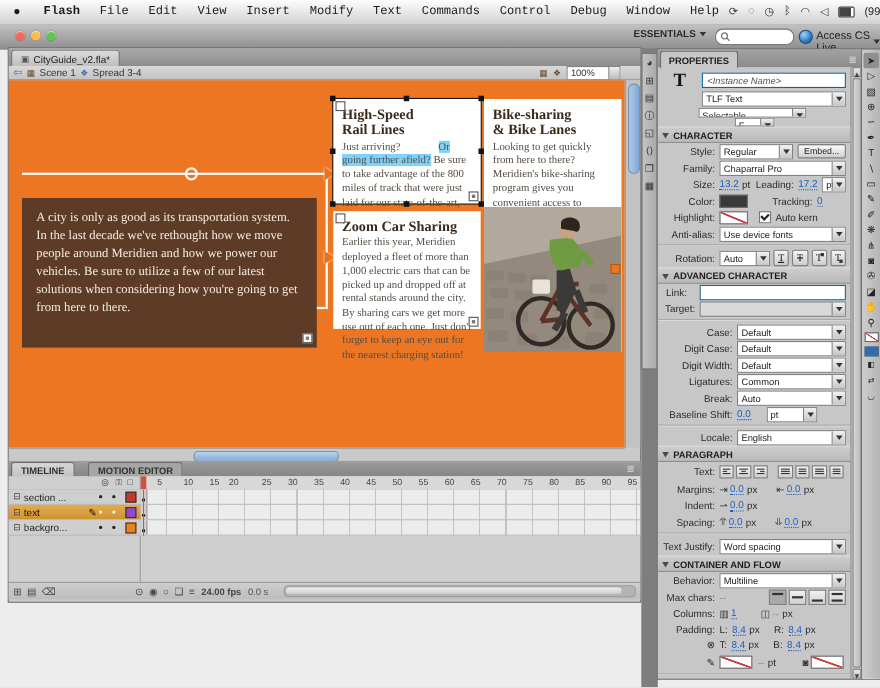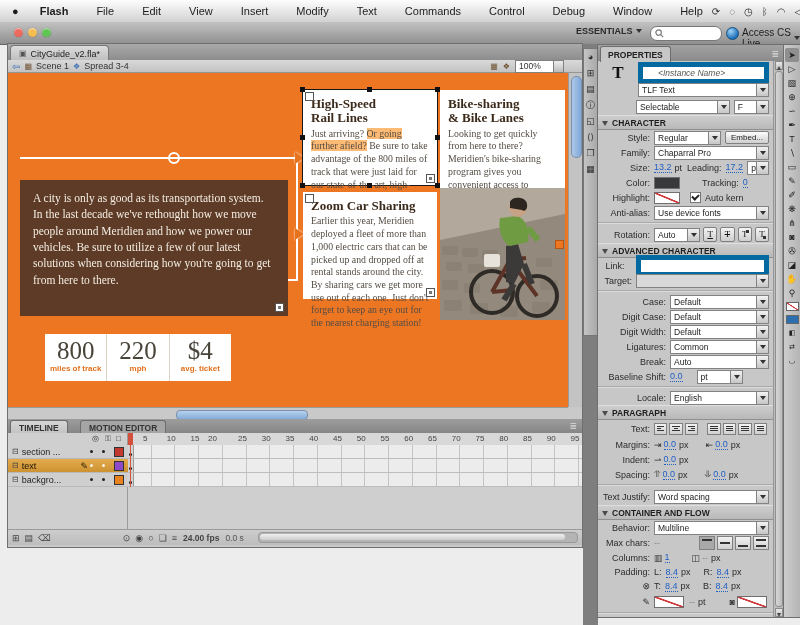--- a/index.html
+++ b/index.html
@@ -1,21 +1,21 @@
 <!DOCTYPE html>
 <html><head>
 <meta charset="utf-8">
 <style>
   html,body{margin:0;padding:0;}
   #screen{position:relative;width:800px;height:625px;background:#ededed;font-family:"Liberation Sans",sans-serif;overflow:hidden;-webkit-font-smoothing:antialiased;}
   .abs{position:absolute;}
   
   #menubar{left:0;top:0;width:800px;height:22px;background:linear-gradient(#fdfdfd,#d2d2d2);border-bottom:1px solid #979797;display:flex;align-items:center;font-size:11px;color:#1c1c1c;}
   #apple{margin:0 12px 0 12px;font-size:11px;}
-  #menu-items{display:flex;gap:10px;}
+  #menu-items{display:flex;gap:0;font-family:Liberation Mono, monospace;}
   .menu-item{padding:0 9px;}
   .menu-item.app-name{font-weight:bold;}
   #menubar-right{margin-left:auto;display:flex;align-items:center;gap:9px;padding-right:2px;font-size:10px;color:#222;}
   .status-glyph{font-size:10px;color:#333;}
   #battery-body{width:16px;height:8px;border:1px solid #444;border-radius:2px;position:relative;background:linear-gradient(90deg,#444 85%,#fff 85%);}
   
   #appbar{left:0;top:22px;width:800px;height:22px;background:linear-gradient(#c2c2c2,#8f8f8f);border-bottom:1px solid #636363;}
   .tl{width:9px;height:9px;border-radius:50%;position:absolute;top:6px;box-shadow:inset 0 1px 1px rgba(255,255,255,.6),0 0 1px rgba(0,0,0,.5);}
   #workspace{position:absolute;left:576px;top:4px;font-size:9px;font-weight:bold;color:#2a2a2a;display:flex;align-items:center;gap:3px;}
   #appbar-search{position:absolute;left:650px;top:4px;width:66px;height:13px;background:#fff;border:1px solid #777;border-radius:7px;display:flex;align-items:center;padding-left:4px;}
@@ -35,21 +35,21 @@
   #stage{position:absolute;left:0;top:29px;width:560px;height:334px;background:#ed7623;overflow:hidden;}
   .thread{position:absolute;background:#fff;}
   .node-circle{position:absolute;width:8px;height:8px;border:2px solid #fff;border-radius:50%;}
   .flow-arrow{position:absolute;width:0;height:0;border:6px solid transparent;border-left:9px solid #e8731f;filter:drop-shadow(0 0 1px #fff);}
   #brown-box{position:absolute;left:12px;top:107px;width:268px;height:136px;background:#5d3b27;color:#f4ede2;font-family:"Liberation Serif",serif;font-size:11.5px;line-height:1.42;padding:10px 13px;box-sizing:border-box;}
   .port{position:absolute;width:7px;height:7px;background:#fff;border:1px solid #555;}
   .port-dot::after{content:"";position:absolute;left:2px;top:2px;width:3px;height:3px;background:#777;}
   .textbox{position:absolute;background:#fff;font-family:"Liberation Serif",serif;}
   .tb-title{font-weight:bold;font-size:13px;line-height:1.1;color:#3c2a1b;margin:7px 8px 2px 8px;}
   .tb-body{font-size:9.8px;line-height:1.3;color:#544c44;margin:2px 8px;}
-  .hl{background:#fdba74;}
+  .hl{background:#7dd3fc;margin-left:32px;}
   .selbox{box-shadow:0 0 0 1px #161616;}
   .hdl{position:absolute;width:5px;height:5px;background:#111;}
   #photo{position:absolute;left:0;top:98px;width:125px;height:132px;overflow:hidden;}
   #stats-card{position:absolute;left:37px;top:261px;width:186px;height:47px;background:#fff;display:flex;}
   .stat-cell{flex:1;text-align:center;border-right:1px solid #ded2c2;padding-top:4px;}
   .stat-cell:last-child{border-right:none;}
   .stat-value{font-family:"Liberation Serif",serif;font-size:25px;line-height:1;color:#494439;}
   .stat-label{font-size:8px;font-weight:bold;color:#e0701d;margin-top:1px;}
   
   #vscroll{position:absolute;left:560px;top:29px;width:14px;height:334px;background:#c3c3c3;border-left:1px solid #9a9a9a;box-sizing:border-box;}
@@ -99,21 +99,21 @@
   #sb-up::after{top:2px;border-bottom:4px solid #444;}
   #sb-down::after{top:4px;border-top:4px solid #444;}
   #sb-thumb{position:absolute;left:1px;top:10px;bottom:10px;width:8px;background:linear-gradient(90deg,#d6d6d6,#bcbcbc);border:1px solid #8f8f8f;box-sizing:border-box;border-radius:3px;}
   .prow{display:flex;align-items:center;height:15px;padding-right:4px;}
   .plbl{text-align:right;margin-right:4px;flex-shrink:0;color:#2b2b2b;}
   .w52{width:52px;} .w68{width:68px;}
   .dd{position:relative;background:#fff;border:1px solid #828282;height:12px;line-height:12px;font-size:8.5px;padding:0 15px 0 3px;color:#1c1c1c;white-space:nowrap;overflow:hidden;box-sizing:content-box;}
   .dd::before{content:"";position:absolute;right:0;top:0;width:11px;height:100%;background:linear-gradient(#f2f2f2,#c6c6c6);border-left:1px solid #828282;}
   .dd::after{content:"";position:absolute;right:2px;top:4px;border:3px solid transparent;border-top:4px solid #333;}
   .dd.dis{background:#d9d9d9;color:#8a8a8a;}
-  .inp{background:#fff;border:5px solid #0369a1;height:12px;line-height:12px;font-size:8.5px;padding:0 15px;color:#555;white-space:nowrap;overflow:hidden;}
+  .inp{background:#fff;border:1px solid #0369a1;height:12px;line-height:12px;font-size:8.5px;padding:0 4px;color:#555;white-space:nowrap;overflow:hidden;}
   .hot{color:#1f5fc4;border-bottom:1px dotted #1f5fc4;line-height:10px;}
   .dim{color:#8a8a8a;}
   .unit{margin:0 3px;color:#2b2b2b;}
   .sect{height:13px;background:linear-gradient(#cdcdcd,#b9b9b9);border-top:1px solid #dedede;border-bottom:1px solid #8f8f8f;display:flex;align-items:center;font-size:8.5px;font-weight:bold;color:#1d1d1d;padding-left:4px;gap:4px;}
   .tri{width:0;height:0;border:3.5px solid transparent;border-top:5px solid #4a4a4a;margin-top:4px;}
   .btn{background:linear-gradient(#fdfdfd,#cfcfcf);border:1px solid #808080;border-radius:2px;font-size:8px;height:13px;display:flex;align-items:center;padding:0 5px;box-sizing:border-box;color:#222;}
   .swatch{width:24px;height:10px;border:1px solid #6f6f6f;background:#37393b;}
   .swatch.none{background:linear-gradient(to top right,#fff 44%,#d03a3a 47%,#d03a3a 53%,#fff 56%);}
   .cb{width:9px;height:9px;background:#fff;border:1px solid #777;position:relative;margin-right:4px;}
   .cb::after{content:"";position:absolute;left:1px;top:1px;width:5px;height:3px;border-left:2px solid #222;border-bottom:2px solid #222;transform:rotate(-45deg);}
@@ -288,34 +288,20 @@
             <path d="M60 30 C58 42 62 54 70 58 L88 54 C90 42 86 32 78 28 Z" fill="#6f9c42"></path>
             <path d="M74 96 L64 112 M84 76 L92 96" stroke="#3c3a38" stroke-width="6" fill="none"></path>
             <circle cx="78" cy="20" r="9" fill="#c8a284"></circle>
             <path d="M70 14 C72 8 86 8 87 16 C88 22 84 24 82 22 L70 20 Z" fill="#2c2520"></path>
             <path d="M88 40 L98 52" stroke="#6f9c42" stroke-width="6"></path>
           </svg>
           <div class="port" style="right:1px;top:52px;background:#ed7623;border-color:#b55512;"></div>
         </div>
       </div>
 
-      <div id="stats-card">
-          <div class="stat-cell">
-            <div class="stat-value">800</div>
-            <div class="stat-label">miles of track</div>
-          </div>
-          <div class="stat-cell">
-            <div class="stat-value">220</div>
-            <div class="stat-label">mph</div>
-          </div>
-          <div class="stat-cell">
-            <div class="stat-value">$4</div>
-            <div class="stat-label">avg. ticket</div>
-          </div>
-        </div>
     </div>
 
     <div id="vscroll">
         <div class="thumb"></div>
       </div>
     <div id="hscroll">
         <div class="thumb"></div>
       </div>
 
     <div id="timeline">
@@ -439,21 +425,21 @@
     <div id="props-body">
 
       <div class="prow" style="height:17px;margin-top:3px;">
         <span style="width:40px;text-align:center;font-family:'Liberation Serif',serif;font-size:17px;font-weight:bold;color:#111;">T</span>
         <div class="inp" style="flex:1;font-style:italic;">&lt;Instance Name&gt;</div>
       </div>
       <div class="prow" style="height:17px;">
         <span style="width:40px;"></span>
         <div class="dd" style="flex:1;">TLF Text</div>
       </div>
-      <div class="prow" style="height:17px;">
+      <div class="prow" style="height:17px;flex-direction:column;">
         <span style="width:40px;"></span>
         <div class="dd" style="width:78px;">Selectable</div>
         <div class="dd" style="width:16px;margin-left:4px;">F</div>
       </div>
 
       <div class="sect">
           <span class="tri"></span>
           <span>CHARACTER</span>
         </div>
       <div class="prow">

